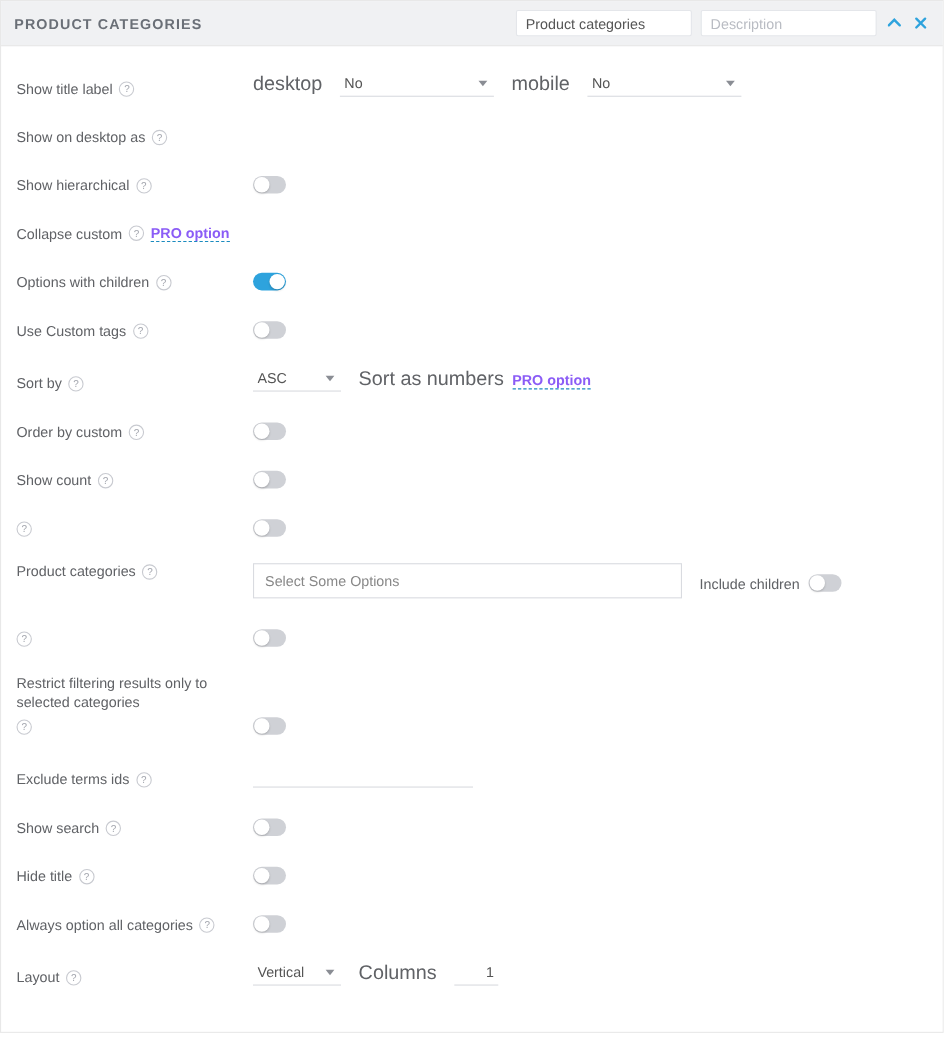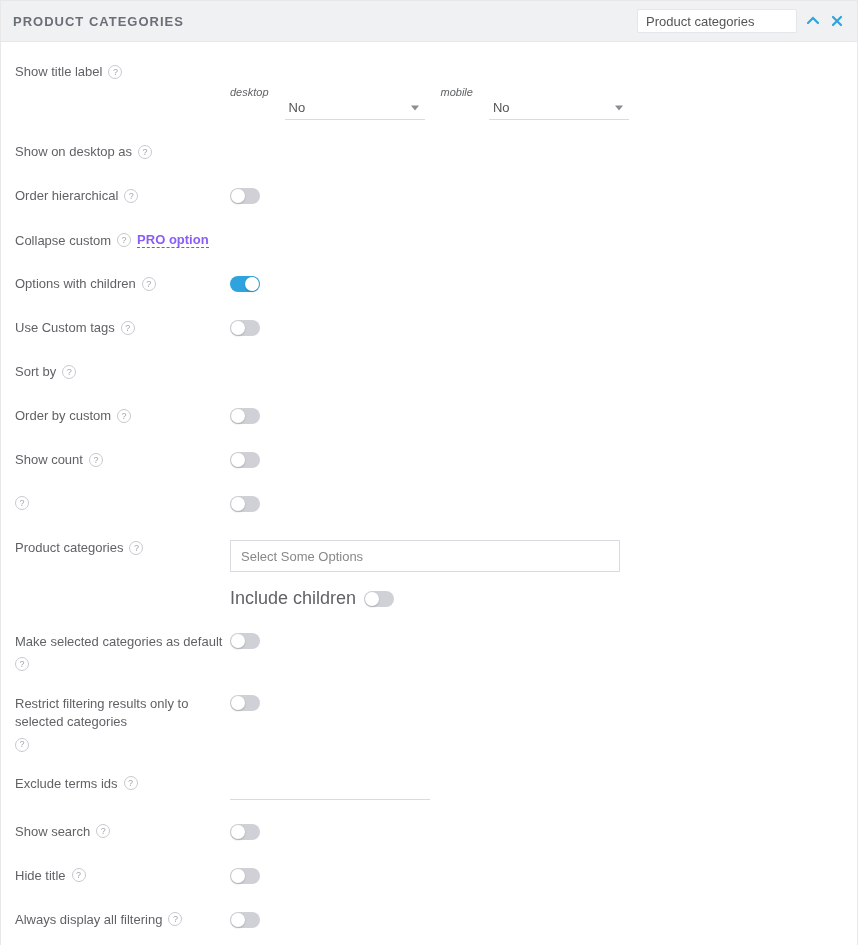--- a/index.html
+++ b/index.html
@@ -47,21 +47,21 @@
     align-items: center;
     justify-content: center;
     color: #2ea3dd;
     cursor: pointer;
   }
   .panel-body {
     padding: 10px 14px 30px 14px;
   }
   .row {
     display: flex;
-    align-items: flex-start;
+    align-items: flex-end;
     padding: 12px 0;
     min-height: 44px;
   }
   .row-label {
     width: 215px;
     flex: 0 0 215px;
     display: flex;
     align-items: center;
     flex-wrap: wrap;
     gap: 6px;
@@ -92,21 +92,20 @@
   .pro {
     color: #8b5cf6;
     border-bottom: 1px dashed #1b8bbf;
     font-weight: 600;
     cursor: pointer;
   }
   .select-wrap {
     position: relative;
     display: inline-flex;
     align-items: center;
-    margin-top: 32px;
   }
   .u-select {
     appearance: none;
     -webkit-appearance: none;
     border: none;
     border-bottom: 1px solid #d9dbe0;
     background: transparent;
     padding: 4px 22px 4px 4px;
     font-size: 13px;
     color: #555;
@@ -120,23 +119,22 @@
     right: 6px;
     top: 50%;
     width: 0; height: 0;
     border-left: 4px solid transparent;
     border-right: 4px solid transparent;
     border-top: 5px solid #8a8d94;
     transform: translateY(-50%);
     pointer-events: none;
   }
   .tiny-label {
-    font-size: 11px;
+    font-size: 18px;
     color: #606266;
-    font-style: italic;
   }
   .toggle {
     position: relative;
     width: 30px;
     height: 16px;
     background: #cfd1d6;
     border-radius: 10px;
     cursor: pointer;
     display: inline-block;
   }
@@ -179,34 +177,35 @@
     padding: 4px 4px;
     font-size: 13px;
     color: #555;
     width: 60px;
     text-align: right;
   }
   .subline {
     display: flex;
     align-items: center;
     gap: 8px;
-    margin-top: 0;
-    font-size: 18px;
+    margin-top: 10px;
+    font-size: 13px;
     color: #606266;
   }
-  .stack { display: flex; flex-direction: column; align-items: flex-start; }
+  .stack { display: flex; align-items: flex-start; }
 </style>
 </head>
 <body>
 
 <div class="panel">
 
   <div class="panel-header">
     <span class="panel-title">PRODUCT CATEGORIES</span>
     <input class="header-input" value="Product categories" style="">
+    <input class="header-input" placeholder="Description" style="">
     <span class="hdr-icon">
       <svg width="12" height="12" viewBox="0 0 12 12">
           <path d="M1 8 L6 3 L11 8" stroke="#2ea3dd" stroke-width="2.2" fill="none" stroke-linecap="round"></path>
         </svg>
     </span>
     <span class="hdr-icon">
       <svg width="12" height="12" viewBox="0 0 12 12">
           <path d="M2 2 L10 10 M10 2 L2 10" stroke="#2ea3dd" stroke-width="2.2" stroke-linecap="round"></path>
         </svg>
     </span>
@@ -237,21 +236,21 @@
 
     <div class="row">
       <div class="row-label">
         <span>Show on desktop as</span>
         <span class="help">?</span>
       </div>
     </div>
 
     <div class="row">
       <div class="row-label">
-        <span>Order hierarchical</span>
+        <span>Show hierarchical</span>
         <span class="help">?</span>
       </div>
       <div class="row-controls">
         <span class="toggle">
             <span class="knob"></span>
           </span>
       </div>
     </div>
 
     <div class="row">
@@ -284,20 +283,31 @@
         <span class="toggle">
             <span class="knob"></span>
           </span>
       </div>
     </div>
 
     <div class="row">
       <div class="row-label">
         <span>Sort by</span>
         <span class="help">?</span>
+      </div>
+      <div class="row-controls">
+        <span class="select-wrap">
+          <select class="u-select">
+            <option>ASC</option>
+          </select>
+        </span>
+        <span>
+          <span class="tiny-label">Sort as numbers</span>
+          <span class="pro" style="margin-left:4px">PRO option</span>
+        </span>
       </div>
     </div>
 
     <div class="row">
       <div class="row-label">
         <span>Order by custom</span>
         <span class="help">?</span>
       </div>
       <div class="row-controls">
         <span class="toggle">
@@ -340,21 +350,20 @@
           <span>Include children</span>
           <span class="toggle">
               <span class="knob"></span>
             </span>
         </div>
       </div>
     </div>
 
     <div class="row">
       <div class="row-label wrap">
-        <span>Make selected categories as default</span>
         <span class="help">?</span>
       </div>
       <div class="row-controls">
         <span class="toggle">
             <span class="knob"></span>
           </span>
       </div>
     </div>
 
     <div class="row">
@@ -398,21 +407,21 @@
       </div>
       <div class="row-controls">
         <span class="toggle">
             <span class="knob"></span>
           </span>
       </div>
     </div>
 
     <div class="row">
       <div class="row-label">
-        <span>Always display all filtering</span>
+        <span>Always option all categories</span>
         <span class="help">?</span>
       </div>
       <div class="row-controls">
         <span class="toggle">
             <span class="knob"></span>
           </span>
       </div>
     </div>
 
     <div class="row">

